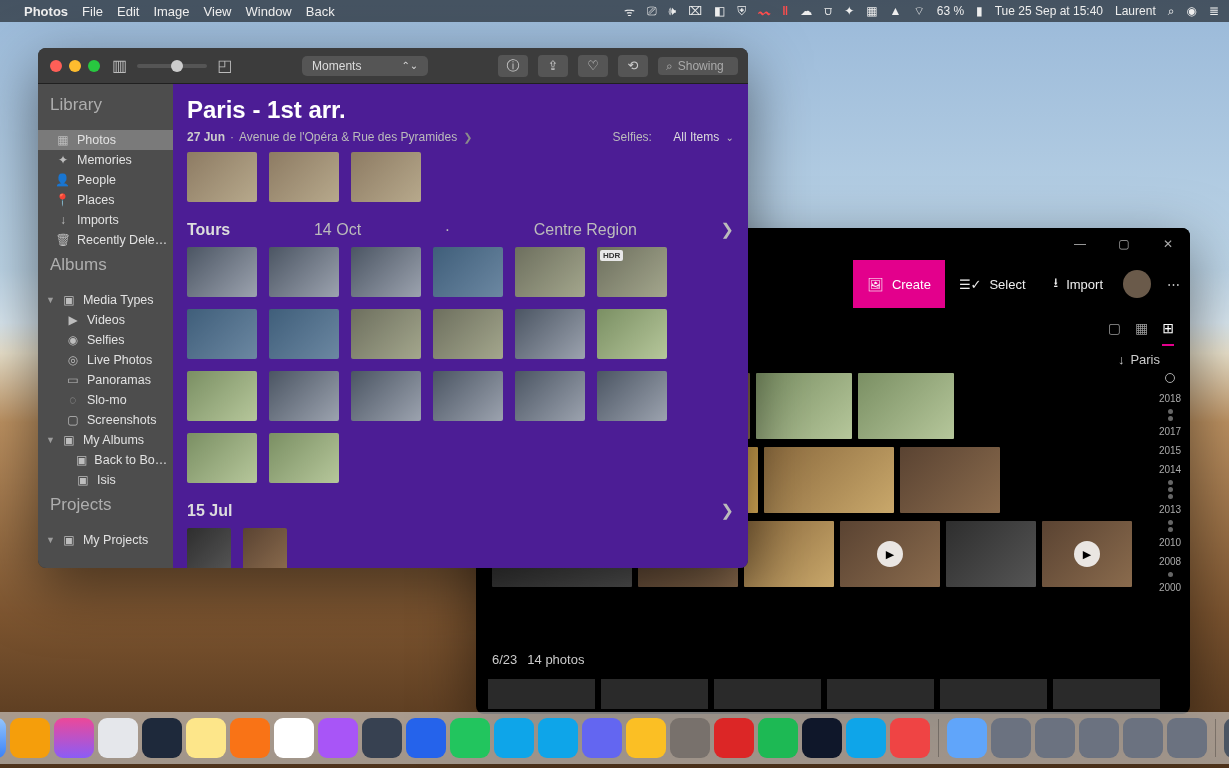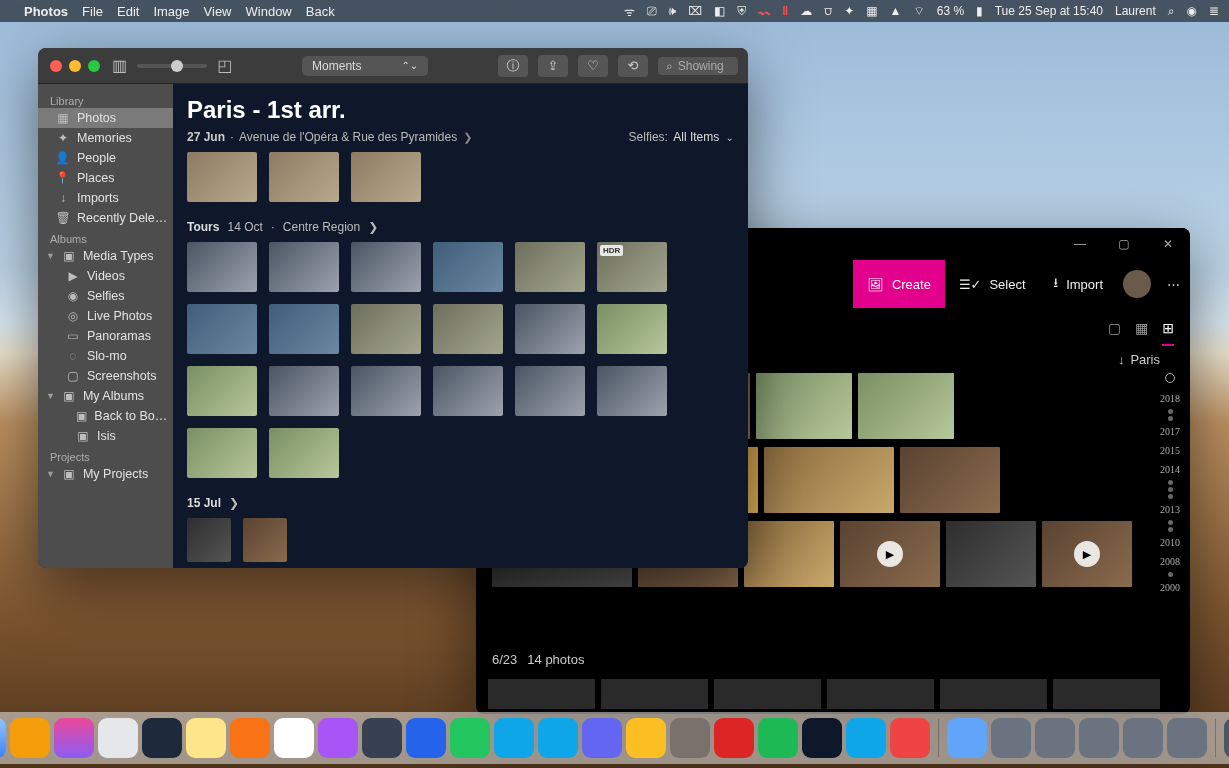--- a/index.html
+++ b/index.html
@@ -22,37 +22,37 @@
   .mac-photos { left:38px; top:48px; width:710px; height:520px; background:#2f2f2f; color:#ddd; z-index:40; }
   .mp-titlebar { height:36px; background:#3c3c3c; display:flex; align-items:center; gap:10px; padding:0 10px; border-bottom:1px solid #202020; }
   .mp-slider { width:70px; height:4px; background:#555; border-radius:2px; position:relative; }
   .mp-slider::after{content:"";position:absolute;width:12px;height:12px;background:#ccc;border-radius:50%;top:-4px;left:34px;}
   .mp-tabselect { margin-left:auto; margin-right:auto; background:#555; border-radius:5px; padding:3px 10px;
                   display:flex; align-items:center; gap:40px; font-size:12px; color:#ddd; }
   .mp-toolbtn { width:30px; height:22px; background:#555; border-radius:4px; display:flex; align-items:center; justify-content:center; color:#ccc; font-size:13px; }
   .mp-search { display:flex; align-items:center; gap:5px; background:#555; border-radius:4px; padding:2px 8px; font-size:12px; color:#aaa; min-width:80px; }
   .mp-body { display:flex; height:calc(100% - 36px); }
   .mp-sidebar { width:135px; background:#4d4d4d; padding:6px 0; font-size:12.5px; overflow-y:auto; }
-  .mp-sidebar h5 { color:#aeaeae; font-weight:500; font-size:11px; padding:5px 12px 1px; }
+  .mp-sidebar h5 { color:#aeaeae; font-weight:500; font-size:17px; padding:5px 12px 15px; }
   .mp-side-item { display:flex; align-items:center; gap:7px; padding:3px 12px 3px 18px; color:#e2e2e2; cursor:pointer; overflow:hidden; white-space:nowrap; text-overflow:ellipsis; }
   .mp-side-item.sel { background:#7a7a7a; }
   .mp-side-item.sub { padding-left:28px; }
   .mp-side-item.ssub { padding-left:38px; }
   .mp-side-item .ico { width:14px; display:inline-flex; justify-content:center; color:#bdbdbd; font-size:12px; }
   .tri { font-size:9px; color:#9c9c9c; }
-  .mp-main { flex:1; background:#0f172a; padding:12px 14px 0; overflow-y:auto; }
+  .mp-main { flex:1; background:#4c1d95; padding:12px 14px 0; overflow-y:auto; }
   .mp-title { font-size:24px; font-weight:700; color:#fff; }
   .mp-subrow { display:flex; align-items:center; font-size:12px; color:#bbb; margin:6px 0 8px; }
   .mp-subrow .bold { font-weight:600; color:#ccc; }
   .mp-subrow .chev { margin-left:6px; color:#8b8b8b; font-size:11px; }
   .mp-subrow .show { margin-left:auto; }
   .grid { display:flex; flex-wrap:wrap; gap:12px; margin-bottom:18px; }
   .thumb { width:70px; height:50px; border-radius:2px; background:#555 center/cover; position:relative; }
   .thumb.hdr::after{content:"HDR";position:absolute;top:3px;left:3px;background:#e8e8e8;color:#333;font-size:8px;font-weight:700;padding:1px 3px;border-radius:2px;}
-  .mp-sec { font-size:12px; color:#bbb; margin:8px 0; display:flex; align-items:center; gap:8px; }
+  .mp-sec { font-size:16px; color:#bbb; margin:8px 0; display:flex; align-items:center; gap:20px;justify-content:space-between; }
   .mp-sec .bold { font-weight:700; color:#ddd; }
   
   .win-photos { left:476px; top:228px; width:714px; height:486px; background:#000; color:#ddd; z-index:30; }
   .wp-titlebar { height:32px; display:flex; justify-content:flex-end; align-items:center; background:#000; }
   .wp-wbtn { width:44px; height:32px; display:flex; align-items:center; justify-content:center; color:#aaa; font-size:12px; }
   .wp-cmdbar { height:48px; display:flex; align-items:center; background:#000; gap:0; }
   .wp-search { flex:0 0 110px; height:32px; background:#1f1f1f; margin-left:8px; display:flex; align-items:center; justify-content:flex-end; padding:0 10px; color:#ccc; }
   .wp-cmdbar .spacer{flex:1;}
   .wp-btn { display:flex; align-items:center; gap:8px; height:48px; padding:0 14px; font-size:13px; color:#eee; }
   .wp-btn.create { background:#e3008c; color:#fff; }
@@ -63,21 +63,21 @@
   .wp-showrow { display:flex; justify-content:flex-end; padding:4px 30px 6px 16px; font-size:13px; color:#ccc; gap:6px; }
   .wp-body { position:relative; padding:0 34px 0 16px; height:calc(100% - 150px); overflow:hidden; }
   .wp-row { display:flex; gap:6px; margin-bottom:8px; }
   .wp-th { height:66px; border-radius:1px; position:relative; background:#333 center/cover; }
   .wp-th .play { position:absolute; top:50%; left:50%; transform:translate(-50%,-50%);
                  width:26px; height:26px; border-radius:50%; background:rgba(255,255,255,.85); color:#000;
                  display:flex; align-items:center; justify-content:center; font-size:11px; }
   .wp-timeline { position:absolute; right:6px; top:0; bottom:0; width:28px; display:flex; flex-direction:column; font-size:10px; color:#aaa; }
   .wp-timeline .dot { width:5px; height:5px; border-radius:50%; background:#666; margin:1px auto; }
   .wp-timeline .mark { width:10px; height:10px; border:1.5px solid #aaa; border-radius:50%; margin:0 auto 6px; }
-  .wp-timeline .yr { text-align:center; margin:4px 0;font-family:Liberation Serif, serif; }
+  .wp-timeline .yr { text-align:center; margin:4px 0; }
   .wp-status { position:absolute; bottom:42px; left:16px; font-size:13px; color:#ccc; display:flex; gap:10px; }
   .wp-bottomstrip { position:absolute; bottom:0; left:12px; right:30px; height:30px; display:flex; gap:6px; }
   .wp-bottomstrip div { flex:1; background:#2a2a2a; }
   
   .dock { position:absolute; bottom:4px; left:50%; transform:translateX(-50%);
           height:52px; padding:4px 10px; background:rgba(230,230,230,.55);
           border-radius:14px; display:flex; align-items:center; gap:4px; z-index:60; }
   .dock .app { width:40px; height:40px; border-radius:9px; background:#888; }
   .dock .sep { width:1px; height:38px; background:rgba(0,0,0,.25); margin:0 4px; }
   
@@ -343,21 +343,21 @@
 
     <div class="mp-main">
       <div class="mp-title">Paris - 1st arr.</div>
       <div class="mp-subrow">
         <span class="bold">27 Jun</span>
         <span style="margin:0 5px">·</span>
         <span>Avenue de l'Opéra &amp; Rue des Pyramides</span>
         <span class="chev">❯</span>
         <span class="show">
           <span>Selfies:</span>
-          <span style="color:#ddd;margin-left:2px">All Items</span>
+          <span style="color:#ddd;margin-left:18px">All Items</span>
           <span style="font-size:10px;margin-left:3px">⌄</span>
         </span>
       </div>
       <div class="grid">
         <div class="thumb c1"></div>
         <div class="thumb c1"></div>
         <div class="thumb c1"></div>
       </div>
 
       <div class="mp-sec">

